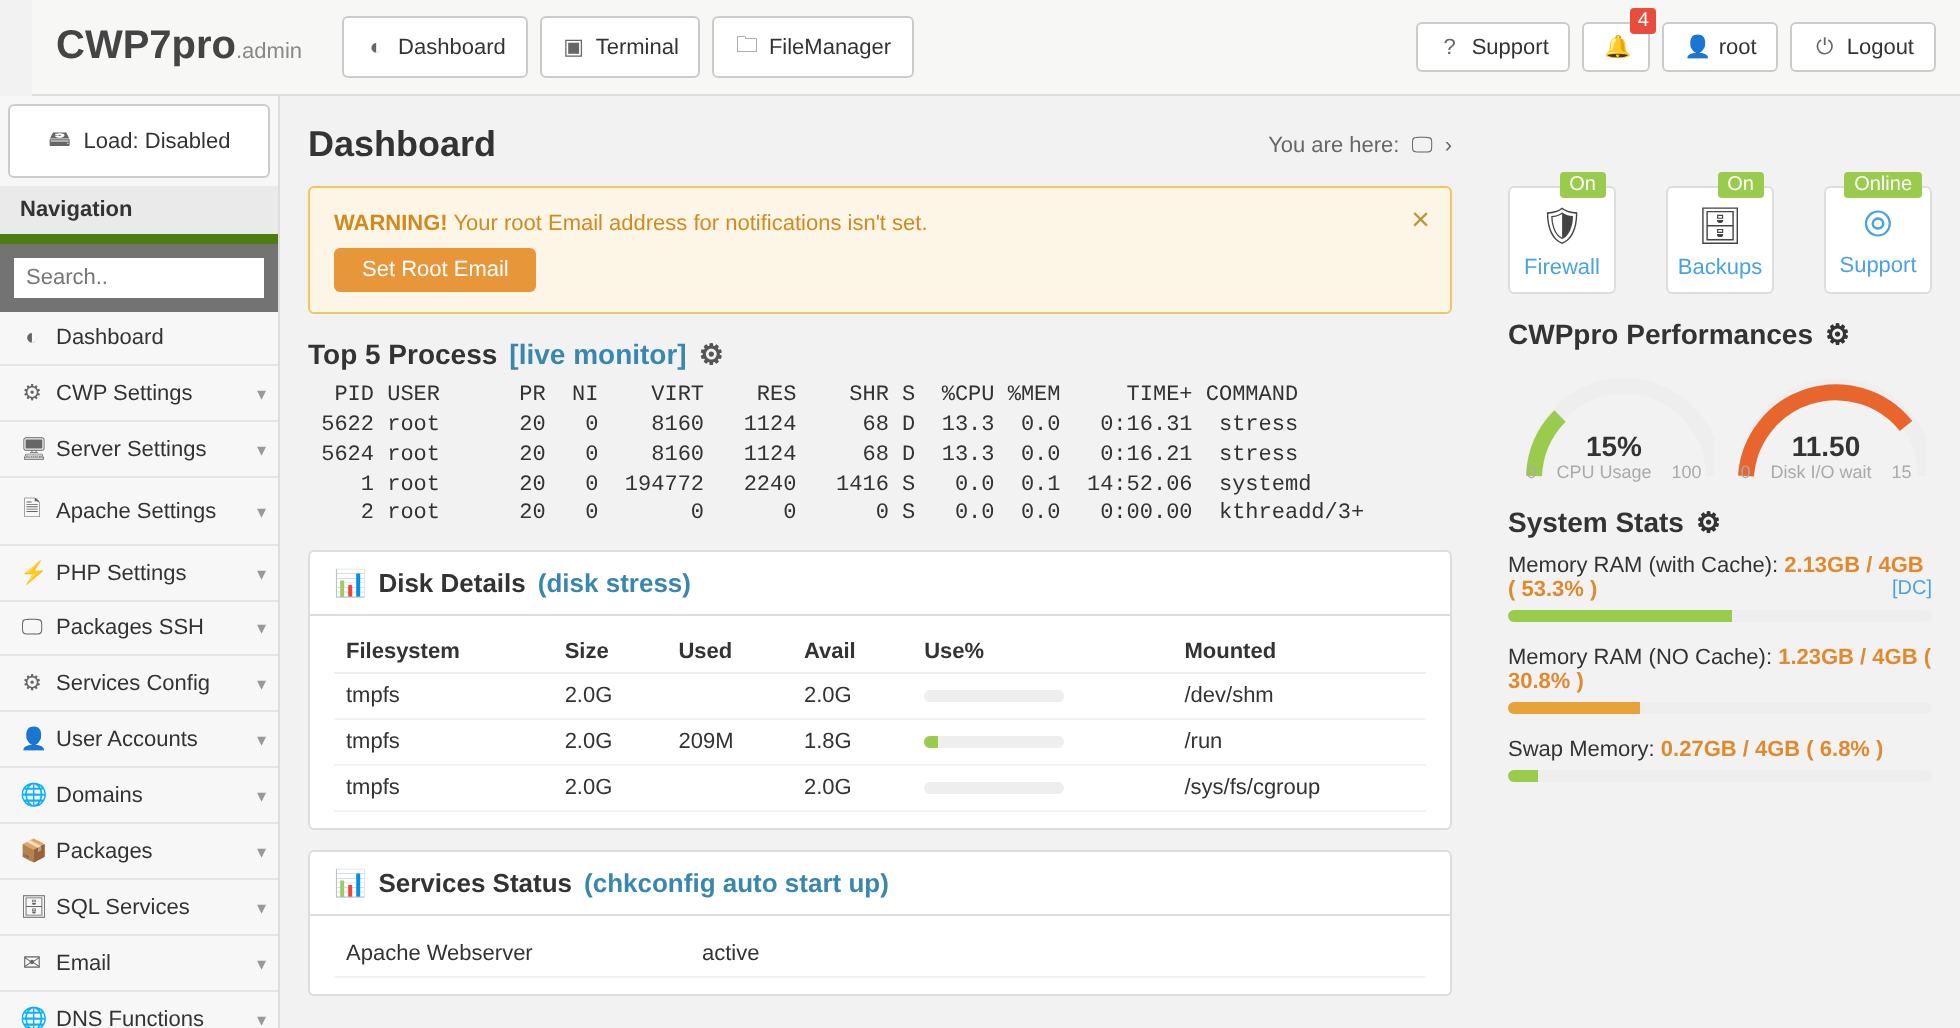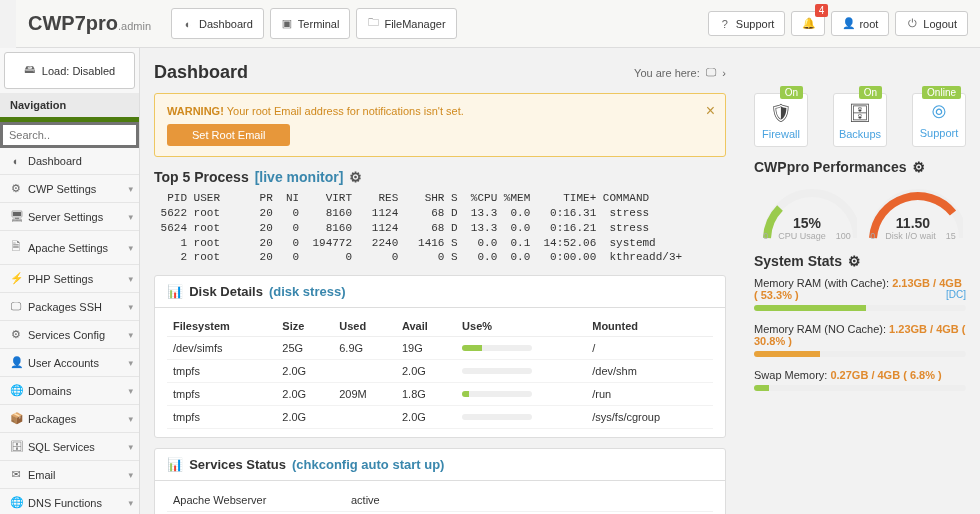--- a/index.html
+++ b/index.html
@@ -10,36 +10,36 @@
 .topnav { display: flex; gap: 6px; }
 .topnav .btn { background: #fff; border: 1px solid #ccc; border-radius: 3px; padding: 5px 10px; font-size: 11px; display: flex; align-items: center; gap: 5px; cursor: pointer; }
 .spacer { flex: 1; }
 .rightbtns { display: flex; gap: 6px; }
 .rightbtns .btn { background: #fff; border: 1px solid #ccc; border-radius: 3px; padding: 5px 10px; font-size: 11px; display: flex; align-items: center; gap: 5px; cursor: pointer; position: relative; }
 .badge-notif { position: absolute; top: -8px; right: -4px; background: #e74c3c; color: #fff; font-size: 10px; padding: 1px 4px; border-radius: 2px; }
 .main { display: flex; }
 .sidebar { width: 140px; background: #f7f7f7; border-right: 1px solid #ddd; }
 .load { display: flex; align-items: center; gap: 6px; padding: 8px 10px; border-bottom: 1px solid #ddd; font-size: 11px; background: #fff; margin: 4px; border: 1px solid #ccc; border-radius: 3px; justify-content: center; }
 .navhead { background: #eaeaea; padding: 6px 10px; font-weight: bold; font-size: 11px; border-bottom: 5px solid #4d7c0f; }
-.search { width: 100%; border: 3px solid #737373; padding: 4px 6px; font-size: 11px; background: #fff; }
+.search { width: 100%; border: 7px solid #737373; padding: 4px 6px; font-size: 11px; background: #fff; }
 .menu { list-style: none; }
 .menu li { padding: 7px 10px; border-bottom: 1px solid #e5e5e5; font-size: 11px; display: flex; align-items: center; gap: 6px; cursor: pointer; position: relative; }
 .menu li .caret { position: absolute; right: 6px; color: #999; font-size: 9px; }
 .ico { width: 12px; display: inline-block; text-align: center; color: #666; }
 .content { flex: 1; display: flex; }
 .center { flex: 1; padding: 8px 14px 14px; min-width: 0; }
 .rightcol { width: 240px; padding: 8px 14px 14px; }
 .page-head { display: flex; align-items: center; padding: 6px 0 10px; }
 .page-head h2 { font-size: 18px; font-weight: bold; }
 .breadcrumb { font-size: 11px; color: #666; display: flex; align-items: center; gap: 6px; }
 .alert { background: #fdf6e7; border: 1px solid #eec760; border-radius: 3px; padding: 10px 12px; position: relative; margin-bottom: 12px; }
 .alert .close { position: absolute; right: 10px; top: 8px; color: #c0953a; font-size: 16px; cursor: pointer; }
 .alert strong { color: #d08a1f; }
 .alert .msg { color: #d08a1f; font-size: 11px; }
-.alert .setbtn { display: inline-block; margin-top: 6px; background: #e7973a; color: #fff; border: none; border-radius: 3px; padding: 5px 25px; font-size: 11px; cursor: pointer; }
+.alert .setbtn { display: inline-block; margin-top: 6px; background: #e7973a; color: #fff; border: none; border-radius: 3px; padding: 5px 14px; font-size: 11px; cursor: pointer; }
 .section-title { font-size: 14px; font-weight: bold; margin: 8px 0 6px; display: flex; align-items: center; gap: 6px; }
 .section-title .link { color: #3a87ad; font-weight: bold; cursor: pointer; }
 .section-title .gear { color: #555; cursor: pointer; }
 .mono { font-family: "Courier New", monospace; font-size: 11px; white-space: pre; color: #333; line-height: 1.35; }
 .panel { background: #fff; border: 1px solid #ddd; border-radius: 3px; margin-top: 10px; }
 .panel-head { padding: 8px 12px; border-bottom: 1px solid #ddd; display: flex; align-items: center; gap: 6px; font-weight: bold; font-size: 13px; }
 .panel-head .link { color: #3a87ad; cursor: pointer; font-weight: bold; }
 .panel-body { padding: 8px 12px; }
 table.dt { width: 100%; border-collapse: collapse; font-size: 11px; }
 table.dt th { text-align: left; padding: 4px 6px; font-weight: bold; color: #333; border-bottom: 1px solid #eee; }
@@ -230,32 +230,20 @@
                   <th>Filesystem</th>
                   <th>Size</th>
                   <th>Used</th>
                   <th>Avail</th>
                   <th>Use%</th>
                   <th>Mounted</th>
                 </tr>
               </thead>
             <tbody id="diskbody">
                 <tr>
-                  <td>/dev/simfs</td>
-                  <td>25G</td>
-                  <td>6.9G</td>
-                  <td>19G</td>
-                  <td>
-                    <div class="pbar">
-                      <div class="fill" style="width:28%"></div>
-                    </div>
-                  </td>
-                  <td>/</td>
-                </tr>
-                <tr>
                   <td>tmpfs</td>
                   <td>2.0G</td>
                   <td></td>
                   <td>2.0G</td>
                   <td>
                     <div class="pbar">
                       <div class="fill" style="width:0%"></div>
                     </div>
                   </td>
                   <td>/dev/shm</td>

